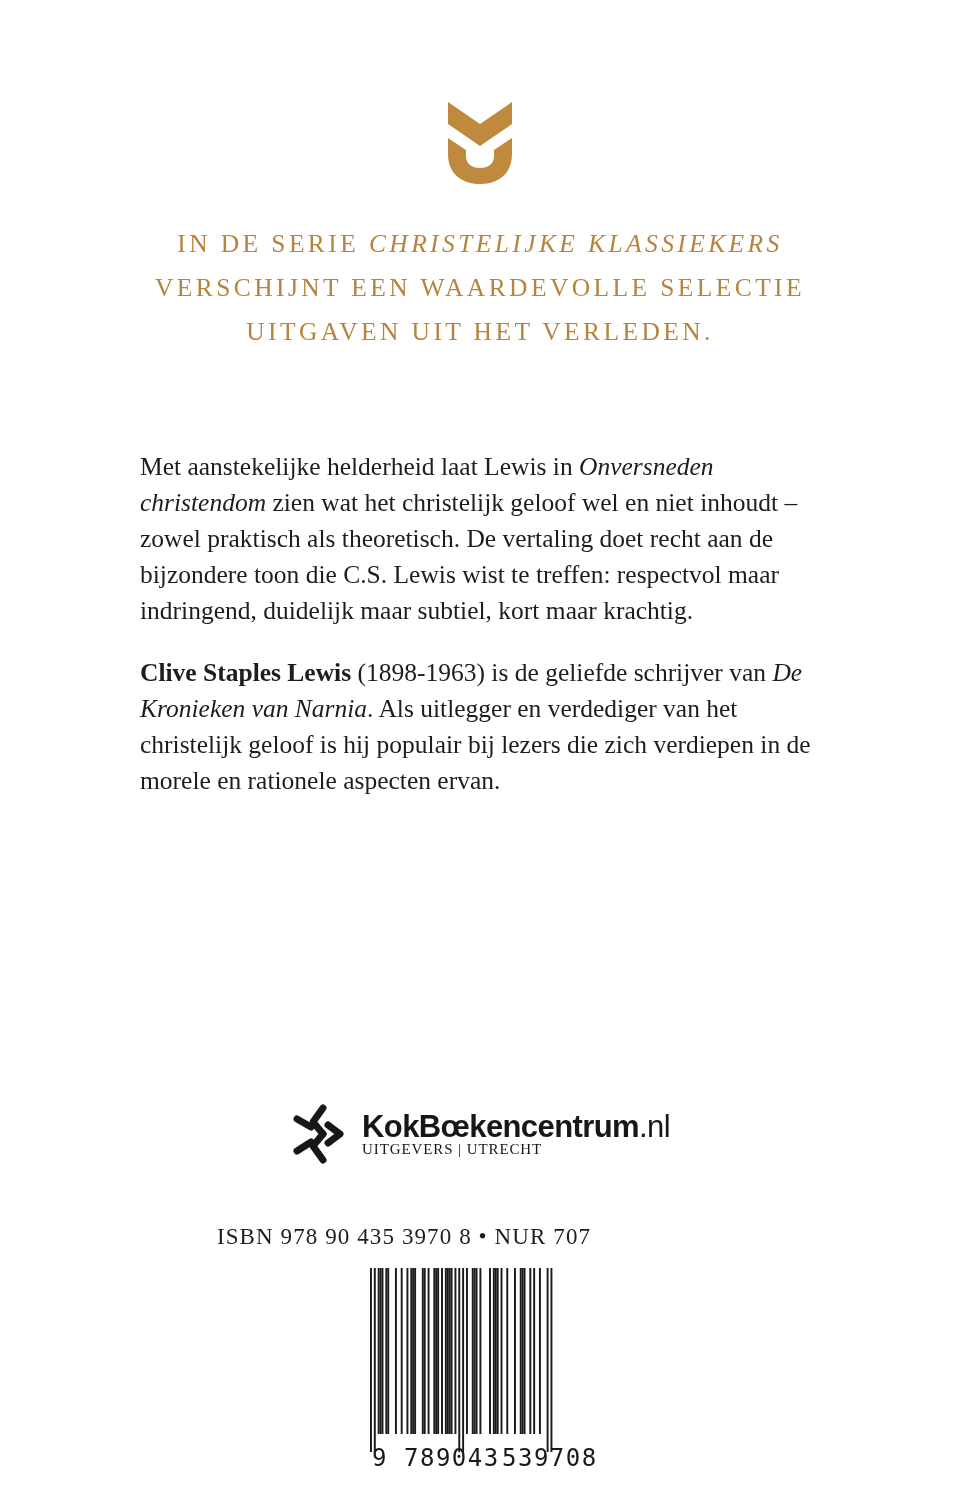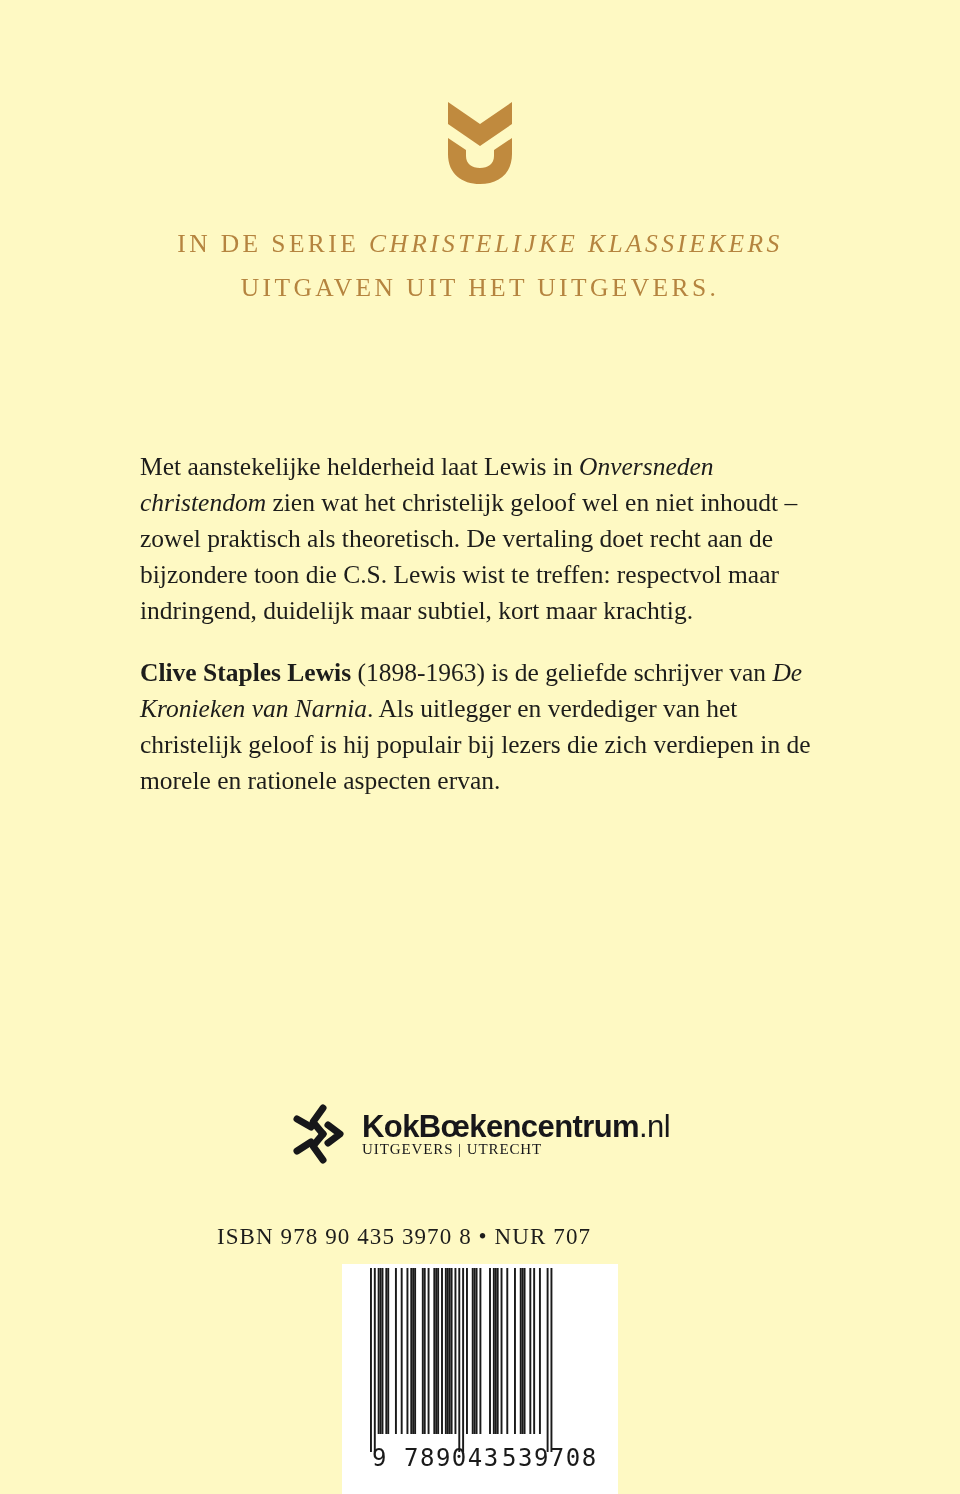--- a/index.html
+++ b/index.html
@@ -12,21 +12,21 @@
     background: #d8d6ca;
     font-family: "Liberation Serif", serif;
     overflow: hidden;
     position: relative;
   }
 
   .cover {
     position: relative;
     width: 960px;
     height: 1494px;
-    background: #fef9c3;
+    background: #ffffff;
   }
 
   
   .emblem-wrap {
     position: absolute;
     top: 98px;
     left: 0;
     width: 960px;
     display: flex;
     justify-content: center;
@@ -151,21 +151,22 @@
     <svg class="emblem" width="72" height="88" viewBox="0 0 72 88">
       <path d="M4 4 L4 26 L36 48 L68 26 L68 4 L36 26 Z" fill="#c08a3e"></path>
       <path d="M4 40 L4 56 C4 76 18 86 36 86 C54 86 68 76 68 56 L68 40 L50 52 L50 58 C50 66 44 70 36 70 C28 70 22 66 22 58 L22 52 Z" fill="#c08a3e"></path>
     </svg>
   </div>
 
   <div class="series-block">
     <div class="series-line">
       <span>IN DE SERIE </span><span class="ital">CHRISTELIJKE KLASSIEKERS</span>
     </div>
-    <div class="series-line">UITGAVEN UIT HET UITGEVERS.</div>
+    <div class="series-line">VERSCHIJNT EEN WAARDEVOLLE SELECTIE</div>
+    <div class="series-line">UITGAVEN UIT HET VERLEDEN.</div>
   </div>
 
   <div class="body-block">
     <p class="para"><span>Met aanstekelijke helderheid laat Lewis in </span><span class="ital">Onversneden christendom</span><span> zien wat het christelijk geloof wel en niet inhoudt – zowel praktisch als theoretisch. De vertaling doet recht aan de bijzondere toon die C.S. Lewis wist te treffen: respectvol maar indringend, duidelijk maar subtiel, kort maar krachtig.</span></p>
 
     <p class="para"><span class="bold">Clive Staples Lewis</span><span> (1898-1963) is de geliefde schrijver van </span><span class="ital">De Kronieken van Narnia</span><span>. Als uitlegger en verdediger van het christelijk geloof is hij populair bij lezers die zich verdiepen in de morele en rationele aspecten ervan.</span></p>
   </div>
 
   <div class="publisher">
     <div class="publisher-inner">

